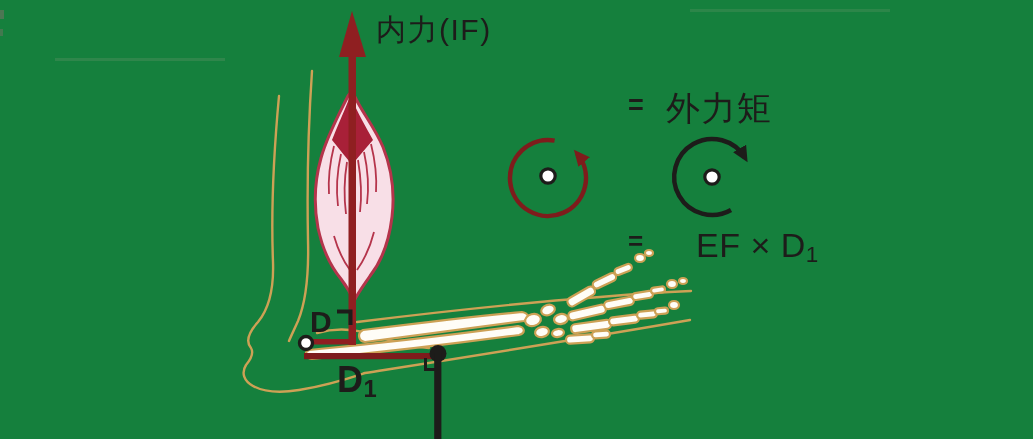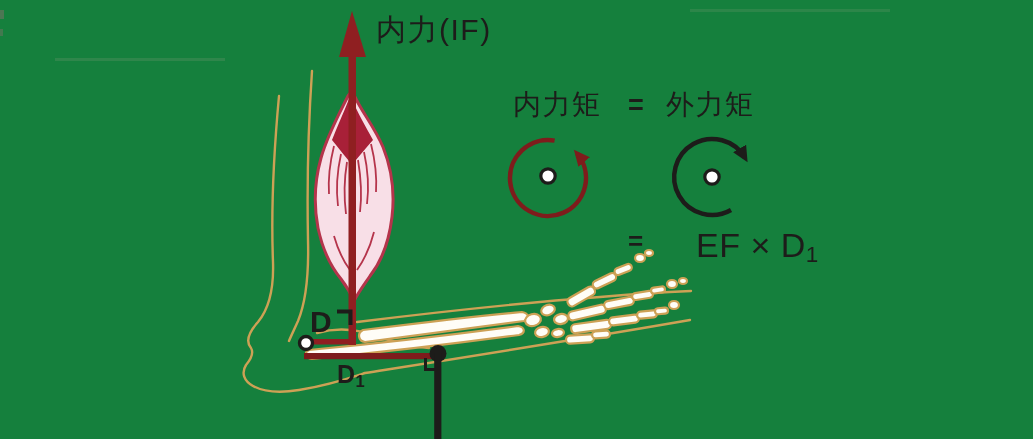--- a/index.html
+++ b/index.html
@@ -10,26 +10,26 @@
   }
   .stage svg{position:absolute;left:0;top:0;}
   .t{
     position:absolute;color:#1d1c1a;font-weight:500;
     white-space:nowrap;line-height:1;letter-spacing:0.5px;
   }
   .cn{letter-spacing:1.5px;}
   .force-label{left:376px;top:15px;font-size:30px;}
   .torque-lhs{left:513px;top:91px;font-size:28px;}
   .torque-eq{left:628px;top:92px;font-size:27px;font-weight:600;}
-  .torque-rhs{left:666px;top:91px;font-size:28px;}
+  .torque-rhs{left:666px;top:91px;font-size:34px;}
   .formula-lhs{left:515px;top:228px;font-size:26px;}
   .formula-eq{left:628px;top:228px;font-size:26px;font-weight:600;}
   .formula-rhs{left:696px;top:228px;font-size:34px;}
   .d-label{left:310px;top:307px;font-size:30px;font-weight:600;}
-  .d1-label{left:337px;top:362px;font-size:25px;font-weight:600;}
+  .d1-label{left:337px;top:362px;font-size:36px;font-weight:600;}
   .sub{font-size:0.66em;position:relative;top:0.22em;letter-spacing:0;}
 </style>
 </head>
 <body>
 
 <div class="stage">
 
   <svg width="1033" height="439" viewBox="0 0 1033 439">
 
     <defs>
@@ -145,21 +145,20 @@
     </g>
 
     <g>
       <path d="M 731,210 A 38,38 0 1 1 745.1,158" fill="none" stroke="#1d1c1a" stroke-width="4.5" marker-end="url(#mB)"></path>
       <circle cx="712" cy="177" r="7.2" fill="#ffffff" stroke="#1d1c1a" stroke-width="3.2"></circle>
     </g>
   </svg>
 
   <div class="t cn force-label">内力(IF)</div>
 
-  <div class="t cn torque-lhs">内力矩</div>
   <div class="t torque-eq">=</div>
   <div class="t cn torque-rhs">外力矩</div>
 
   <div class="t formula-eq">=</div>
   <div class="t formula-rhs"><span>EF × D</span><span class="sub">1</span></div>
 
   <div class="t d-label">D</div>
   <div class="t d1-label"><span>D</span><span class="sub">1</span></div>
 
 </div>

